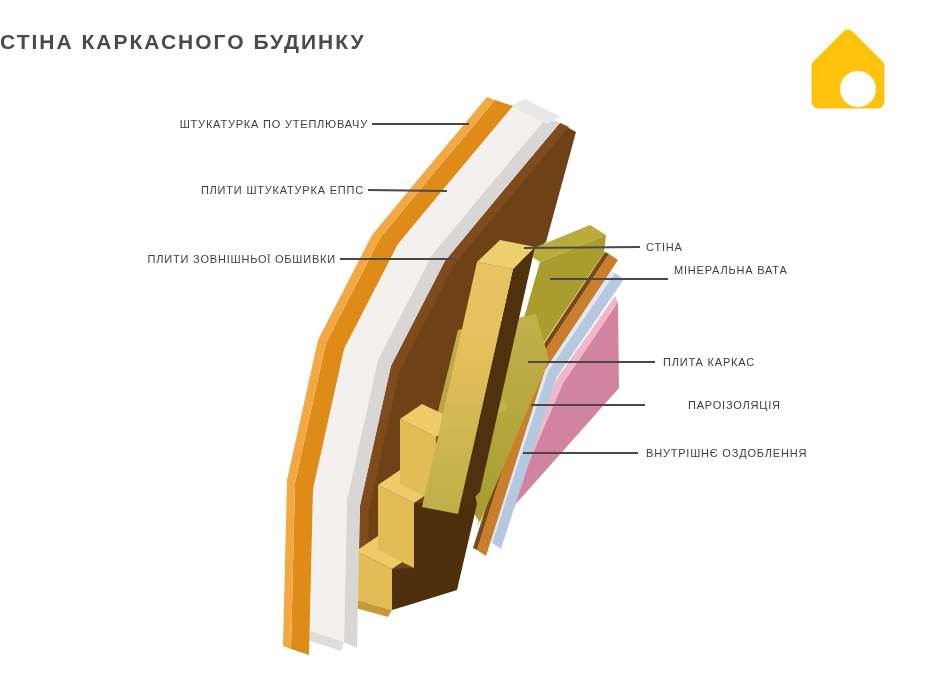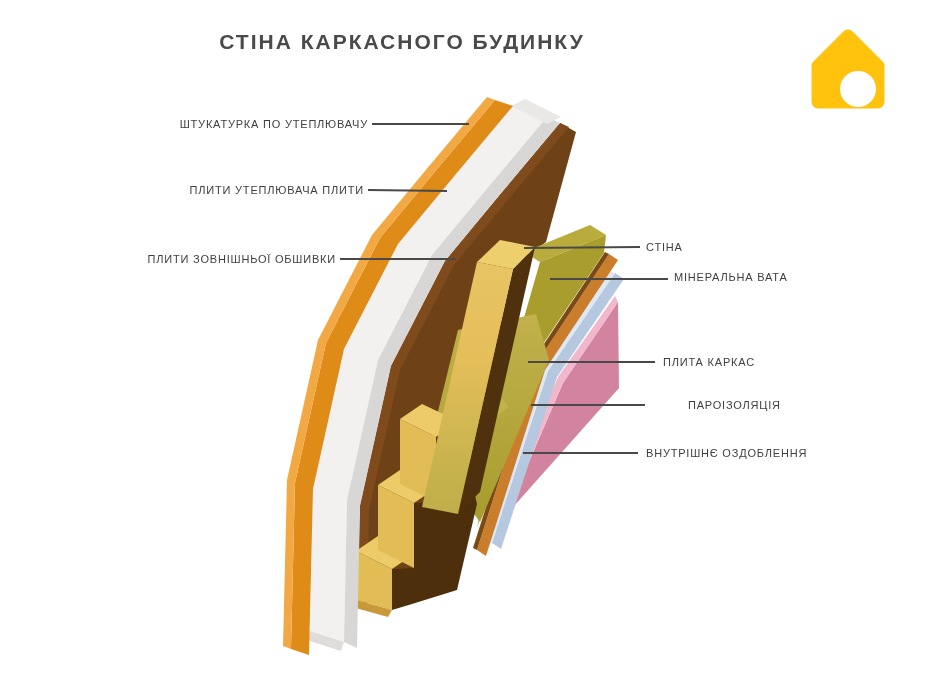--- a/index.html
+++ b/index.html
@@ -1,18 +1,18 @@
 <!DOCTYPE html>
 <html><head>
 <meta charset="utf-8">
 <style>
   html,body{margin:0;padding:0;background:#ffffff;}
   .stage{position:relative;width:952px;height:680px;background:#ffffff;overflow:hidden;
          font-family:"Liberation Sans", sans-serif;}
-  .title{position:absolute;top:30px;left:0;width:804px;text-align:center;
+  .title{position:absolute;top:30px;left:0;width:804px;
          font-size:21px;font-weight:bold;letter-spacing:2px;color:#4a4a4a;}
   .illu{position:absolute;top:0;left:0;}
   .lbl{position:absolute;white-space:nowrap;font-size:11px;letter-spacing:0.8px;
        color:#3e3e3e;transform:translateY(-50%);}
   .lbl.right-side{text-align:left;}
   .lbl.left-side{text-align:right;}
 </style>
 </head>
 <body>
 
@@ -81,22 +81,22 @@
     <line x1="531" y1="405" x2="645" y2="405" stroke-width="2" stroke="#494949"></line>
     <line x1="523" y1="453" x2="638" y2="453" stroke-width="2" stroke="#494949"></line>
 
     <g>
       <path d="M818 66 L848 36 L878 66 V102 H818 Z" stroke-width="13" stroke-linejoin="round" stroke="#FFC20D" fill="#FFC20D"></path>
       <circle cx="858" cy="89" r="18" fill="#FFFFFF"></circle>
     </g>
   </svg>
 
   <div class="lbl left-side" style="right:584px;top:124px">ШТУКАТУРКА ПО УТЕПЛЮВАЧУ</div>
-  <div class="lbl left-side" style="right:588px;top:190px">ПЛИТИ УТЕПЛЮВАЧА ПЛИТИ</div>
+  <div class="lbl left-side" style="right:588px;top:190px">ПЛИТИ ШТУКАТУРКА ЕППС</div>
   <div class="lbl left-side" style="right:616px;top:259px">ПЛИТИ ЗОВНІШНЬОЇ ОБШИВКИ</div>
 
   <div class="lbl right-side" style="left:646px;top:247px">СТІНА</div>
-  <div class="lbl right-side" style="left:674px;top:277px">МІНЕРАЛЬНА ВАТА</div>
+  <div class="lbl right-side" style="left:674px;top:270px">МІНЕРАЛЬНА ВАТА</div>
   <div class="lbl right-side" style="left:663px;top:362px">ПЛИТА КАРКАС</div>
   <div class="lbl right-side" style="left:688px;top:405px">ПАРОІЗОЛЯЦІЯ</div>
   <div class="lbl right-side" style="left:646px;top:453px">ВНУТРІШНЄ ОЗДОБЛЕННЯ</div>
 
 </div>
 
 </body></html>

